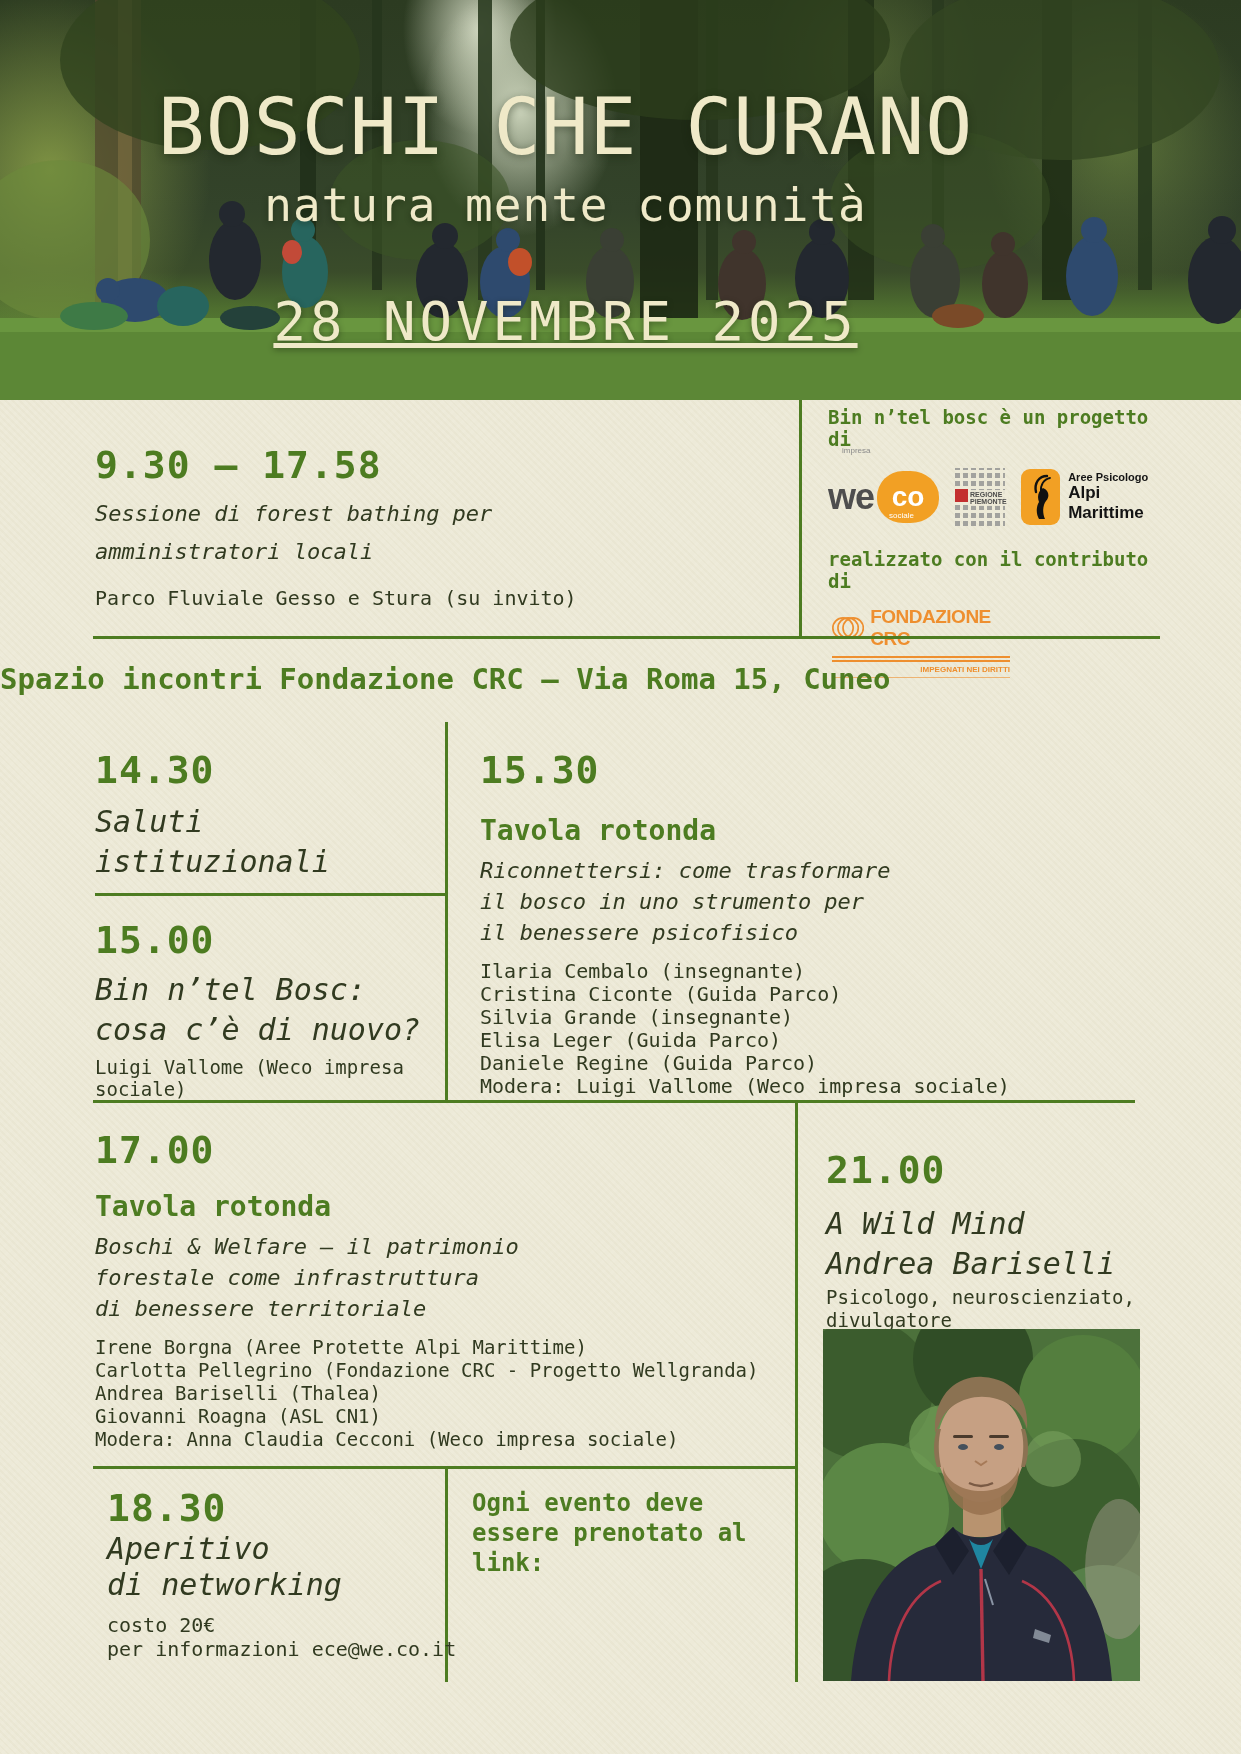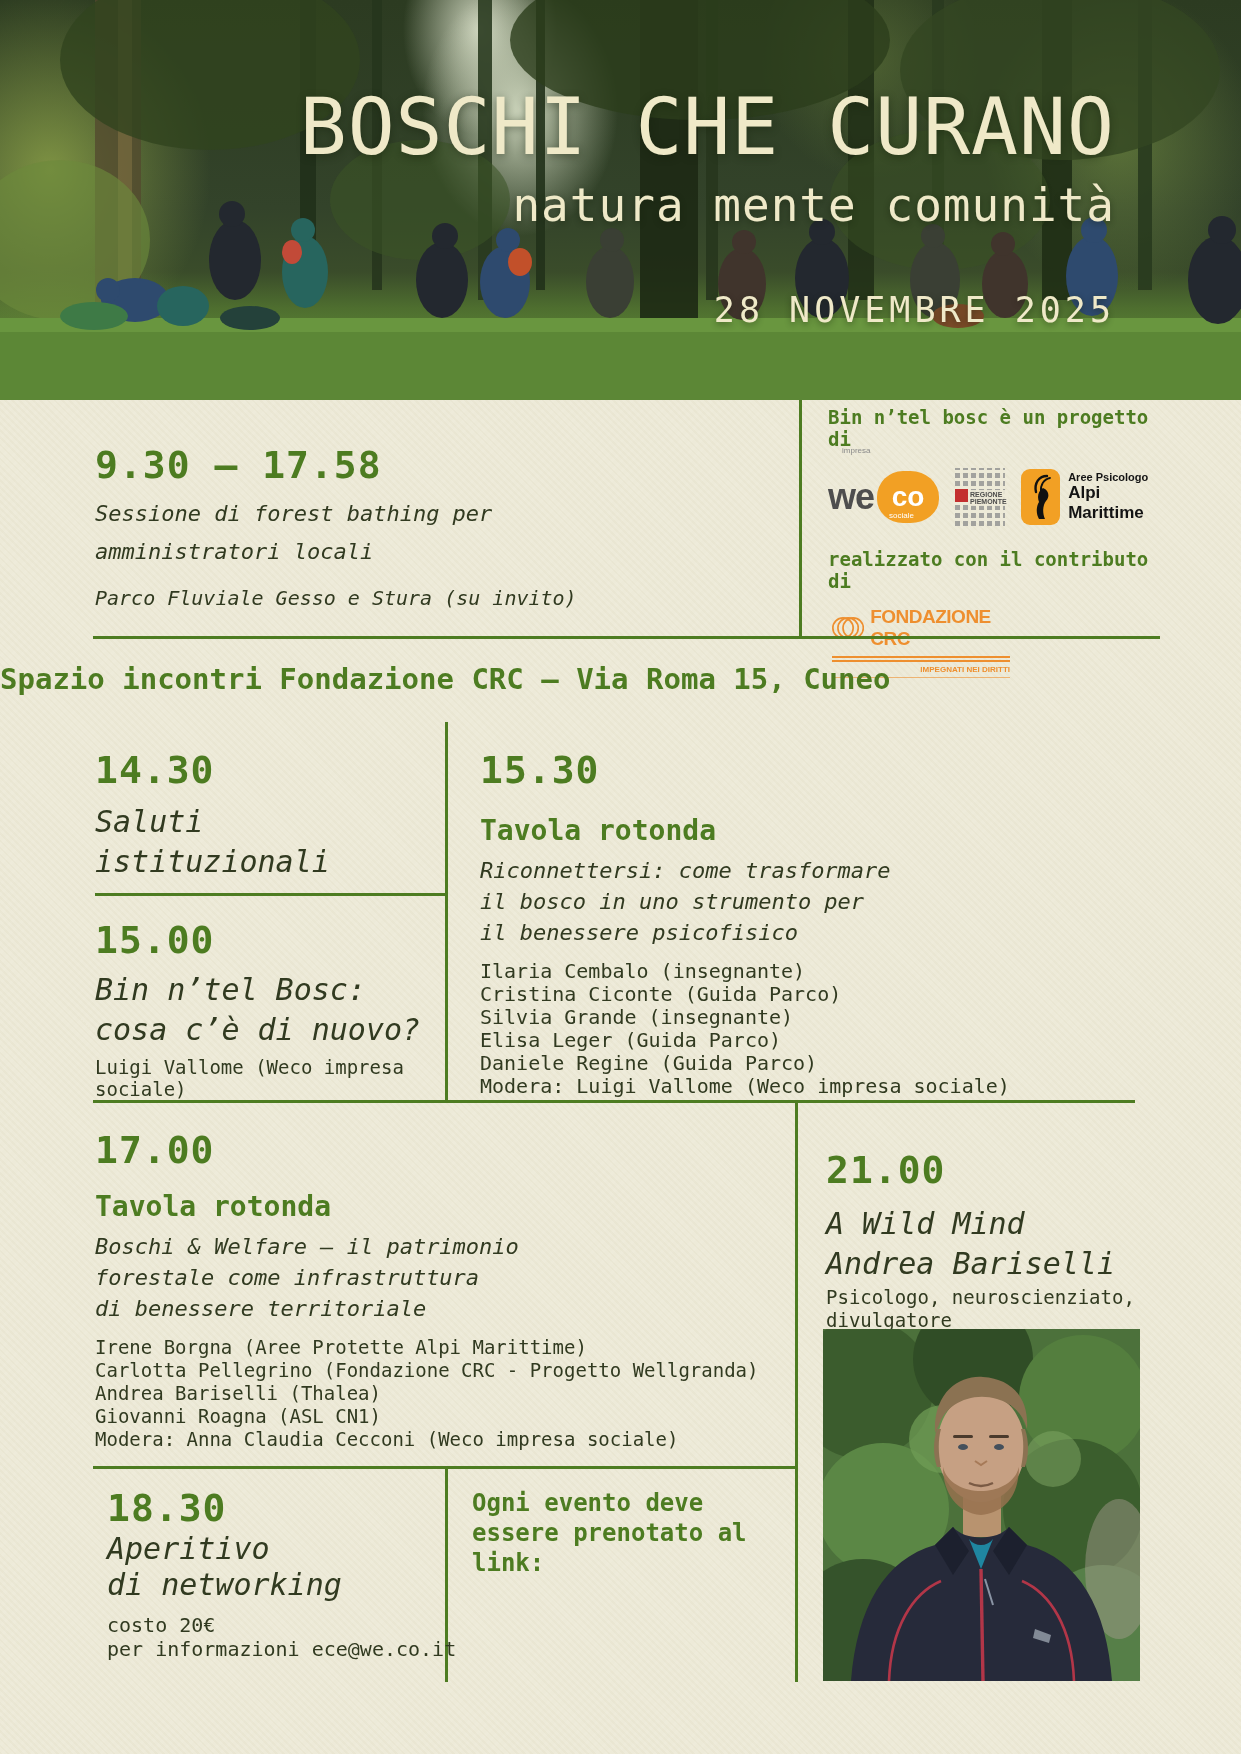--- a/index.html
+++ b/index.html
@@ -28,24 +28,24 @@
     left:0;top:0;width:1241px;height:400px;overflow:hidden;
     background:
       radial-gradient(140px 180px at 520px 110px, rgba(210,218,193,.95) 0%, rgba(210,218,193,0) 70%),
       radial-gradient(110px 150px at 480px 30px, rgba(223,229,206,.9) 0%, rgba(223,229,206,0) 70%),
       radial-gradient(230px 260px at 50px 170px, rgba(151,173,76,.75) 0%, rgba(151,173,76,0) 70%),
       radial-gradient(190px 210px at 1120px 140px, rgba(124,152,70,.55) 0%, rgba(124,152,70,0) 72%),
       radial-gradient(160px 170px at 870px 60px, rgba(96,118,58,.6) 0%, rgba(96,118,58,0) 70%),
       linear-gradient(180deg,#2c3b21 0%,#33432a 52%,#3a4c2a 68%,#4e6e2f 77%,#5c8536 86%,#649140 100%);
   }
   .hero svg{position:absolute;left:0;top:0;}
-  .hero-text{position:absolute;left:16px;right:126px;top:0;text-align:right;color:var(--hero-text);}
+  .hero-text{position:absolute;left:16px;right:126px;top:0;text-align:center;color:var(--hero-text);}
   .hero-title{position:relative;margin-top:88px;font-size:78px;line-height:1;font-weight:500;letter-spacing:1px;text-shadow:0 2px 8px rgba(20,30,10,.45);}
   .hero-sub{position:relative;margin-top:12px;font-size:46px;font-weight:500;letter-spacing:1px;text-shadow:0 2px 6px rgba(20,30,10,.45);}
-  .hero-date{position:relative;margin-top:58px;font-size:35px;font-weight:500;letter-spacing:4px;text-shadow:0 2px 6px rgba(20,30,10,.45);}
+  .hero-date{position:relative;margin-top:58px;font-size:54px;font-weight:500;letter-spacing:4px;text-shadow:0 2px 6px rgba(20,30,10,.45);text-decoration:underline;}
 
   
   .hline,.vline{background:var(--green);}
   .hline{height:3px;}
   .vline{width:3px;}
 
   
   .t-time{font-size:38px;font-weight:700;color:var(--green);letter-spacing:1px;}
   .t-italic{font-size:22px;font-style:italic;color:var(--dark);line-height:38px;}
   .t-italic-lg{font-size:30px;font-style:italic;color:var(--dark);line-height:40px;}
@@ -175,21 +175,21 @@
       <div class="hero-date">28 NOVEMBRE 2025</div>
     </div>
   </div>
 
   <div class="abs" style="left:95px;top:443px;">
     <div class="t-time">9.30 – 17.58</div>
     <div class="t-italic" style="margin-top:8px;">
       <div>Sessione di forest bathing per</div>
       <div>amministratori locali</div>
     </div>
-    <div class="t-note" style="margin-top:14px;font-style:italic;">Parco Fluviale Gesso e Stura (su invito)</div>
+    <div class="t-note" style="margin-top:14px;">Parco Fluviale Gesso e Stura (su invito)</div>
   </div>
 
   <div class="abs vline" style="left:799px;top:400px;height:239px;"></div>
   <div class="abs" style="left:828px;top:406px;width:340px;">
     <div class="t-greenlabel">Bin n’tel bosc è un progetto di</div>
 
     <div style="display:flex;align-items:center;gap:16px;margin-top:18px;">
       <div class="weco">
         <span class="weco-we">we</span>
         <span class="weco-impresa">impresa</span>

